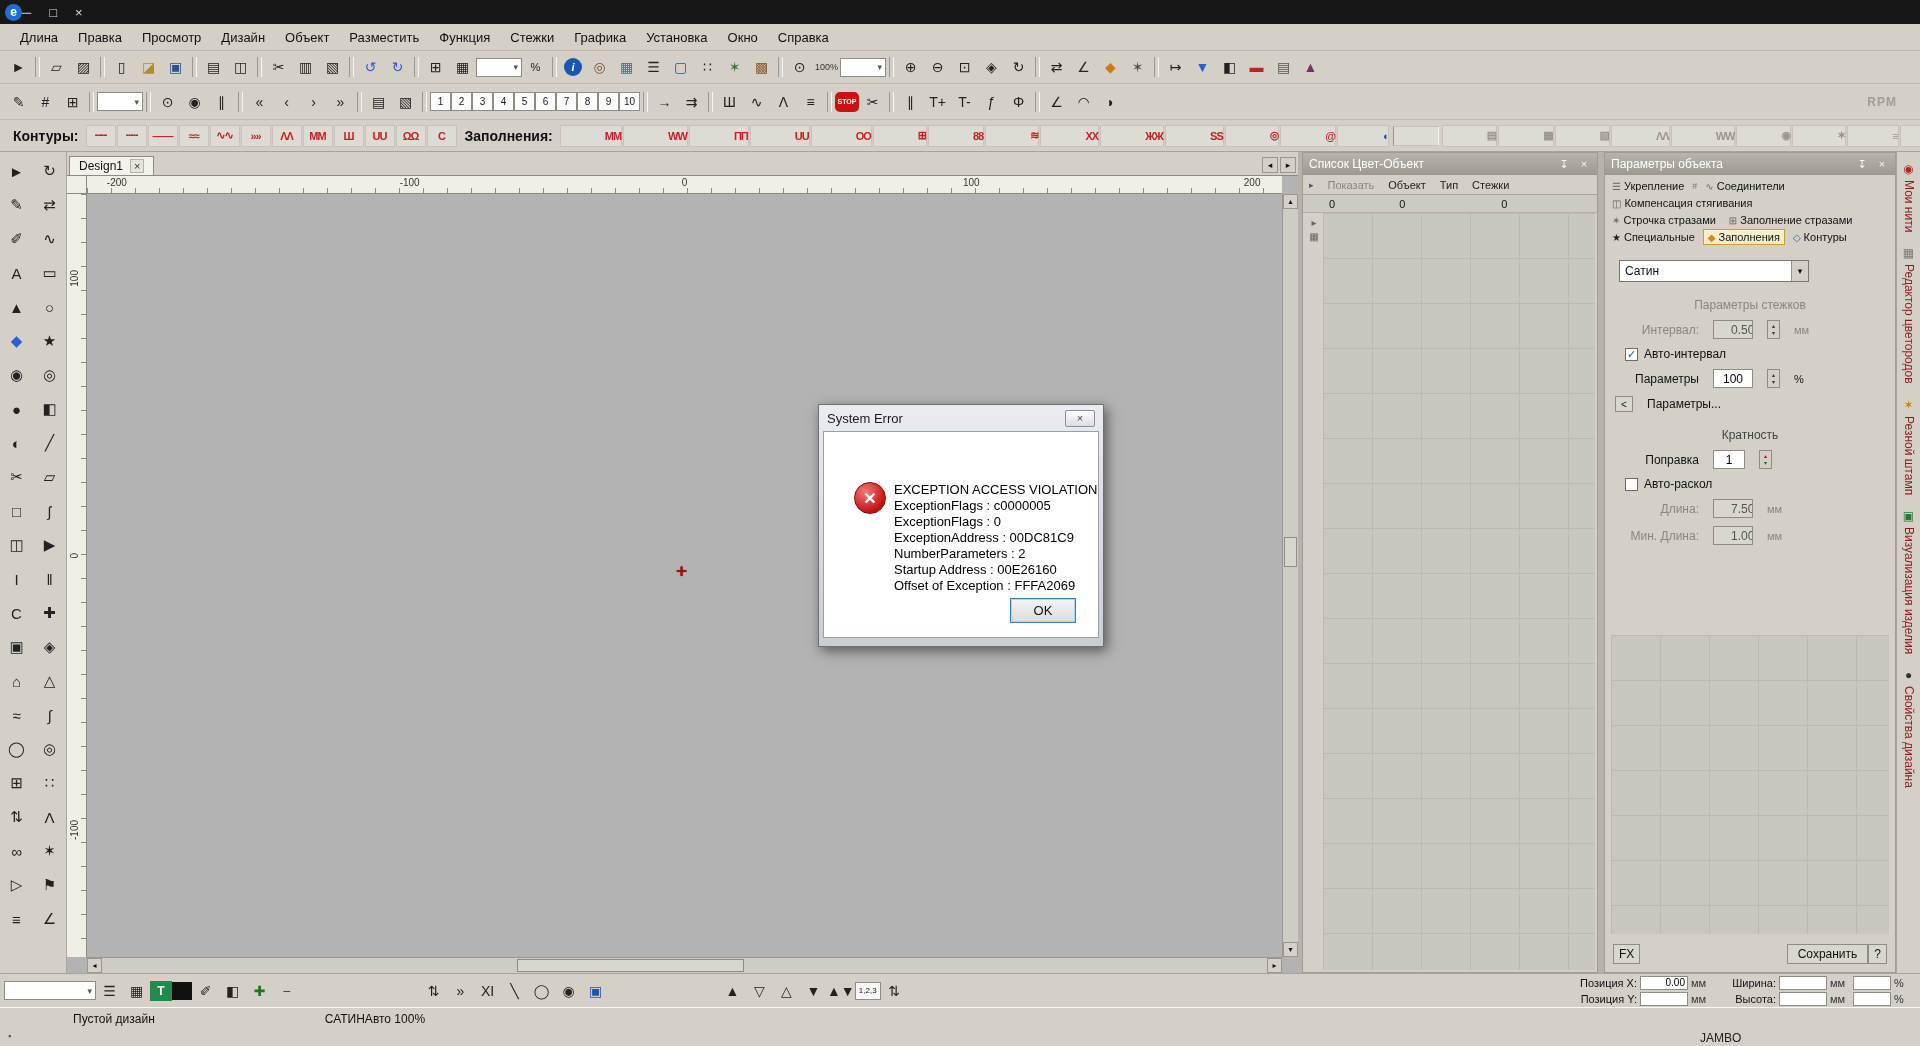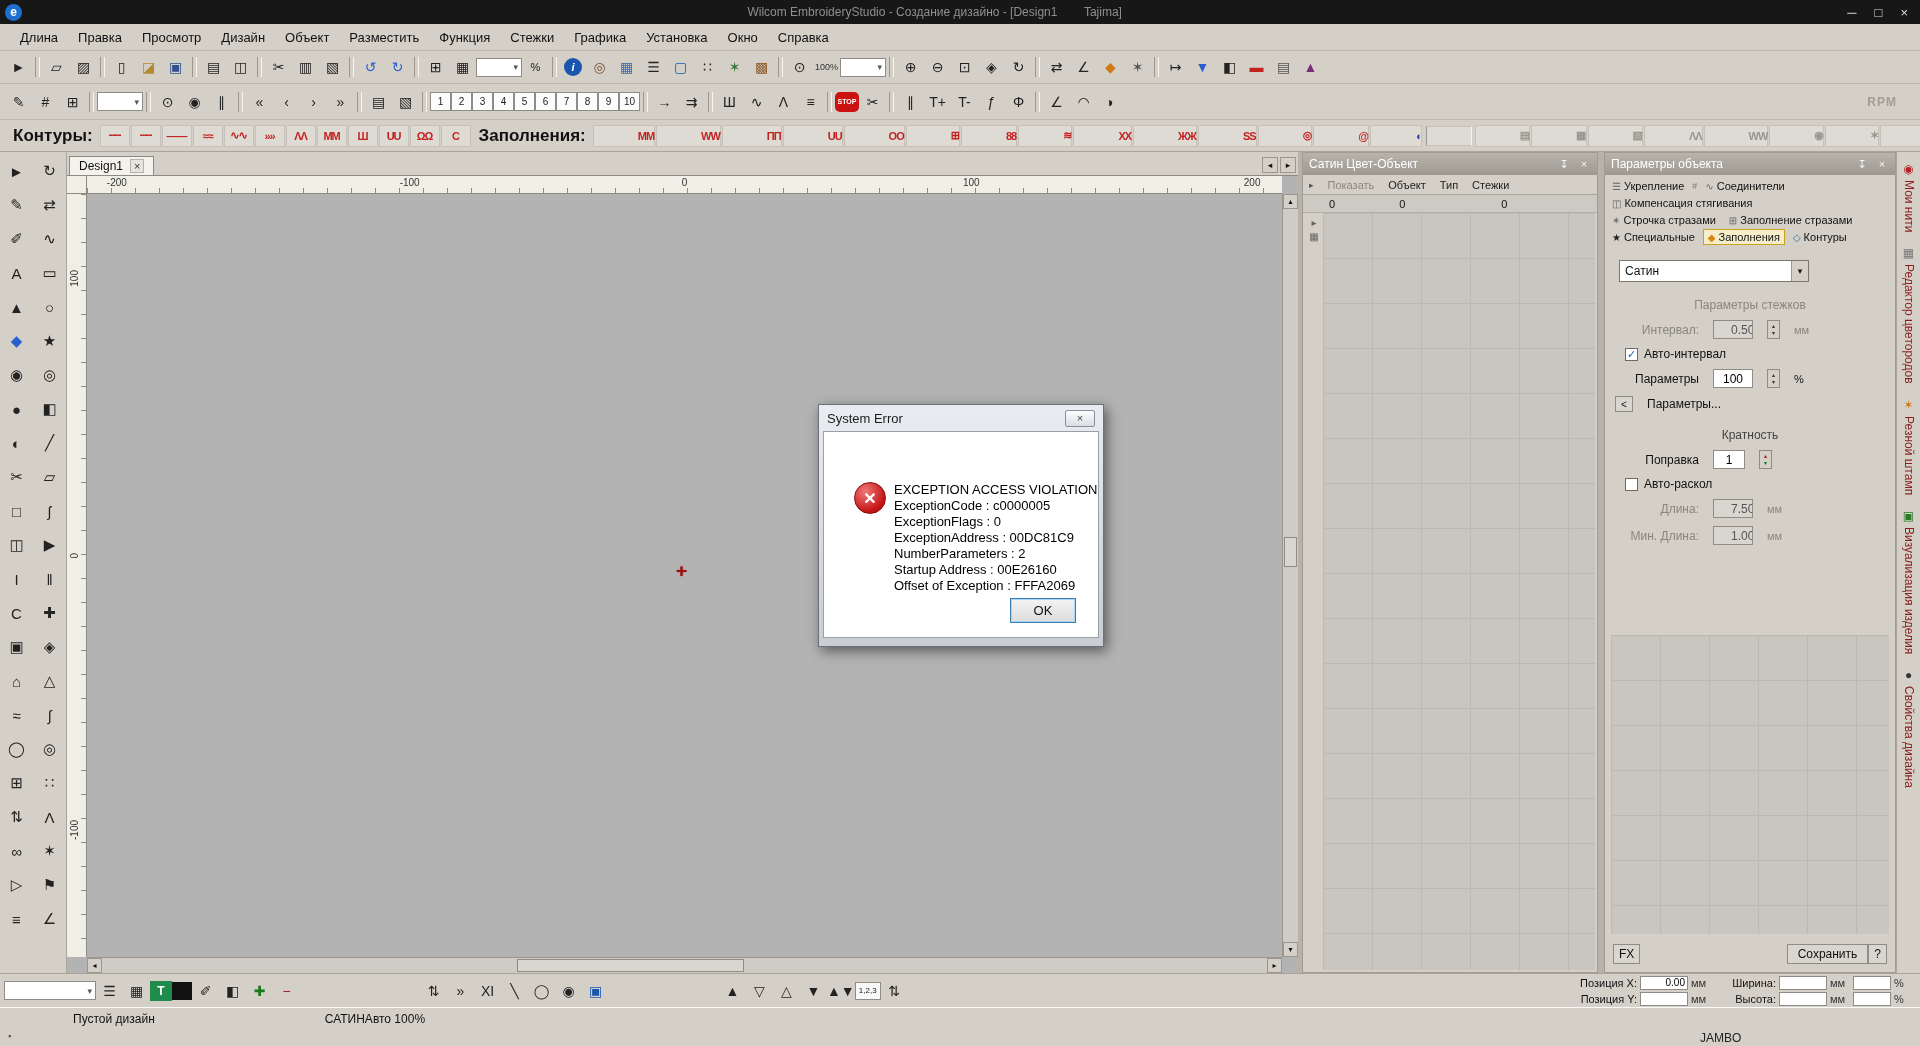--- a/index.html
+++ b/index.html
@@ -50,21 +50,21 @@
   [data-name="percent-label"] { font-size:11px; }
   [data-name="garment-icon"] { background:#1f8b4d; color:#fff; font-weight:bold;
          min-width:22px; height:20px; font-size:12px; }
   [data-name="current-color-icon"] { background:#111; min-width:20px; height:18px; }
   [data-name="sequence-123-icon"] { font-size:8px; border:1px solid #8f8c84; background:#f8f8f8;
          min-width:26px; height:18px; }
 
   
   #tb3 { top:120px; height:32px; display:flex; align-items:center; position:absolute;
          left:0; right:0; background:#d4d0c8; border-bottom:1px solid #a8a49c; padding-left:6px; }
-  .tb3-label { font-weight:bold; font-size:17px; margin:0 7px; white-space:nowrap; }
+  .tb3-label { font-weight:bold; font-size:14px; margin:0 7px; white-space:nowrap; }
   .iconrow { display:flex; align-items:center; }
   .stitch-icon { min-width:30px; height:22px; display:flex; align-items:center; justify-content:center;
          font-size:11px; font-weight:bold; letter-spacing:-1px; color:#c32222;
          background:#dedbd4; border:1px solid #c6c2ba; margin-right:1px; }
   .fill-icon { min-width:28px;padding-left:44px; }
   .tb3-3d { font-weight:bold; font-size:13px; margin-left:8px; }
 
   
   #main { position:absolute; top:152px; left:0; right:0; height:821px; background:#b7b3ab;
           display:flex; }
@@ -246,21 +246,20 @@
             box-shadow:inset 0 0 0 1px #a9d4f5; font-size:13px; display:flex;
             align-items:center; justify-content:center; }
 </style>
 </head>
 <body>
 
 <div id="app" data-name="application-window">
 
   <div id="titlebar" data-name="titlebar">
     <div class="app-logo" data-name="app-logo-icon">e</div>
-    <div class="title-text" data-name="window-title">Wilcom EmbroideryStudio - Создание дизайно - [Design1        Tajima]</div>
     <div class="win-buttons" data-name="window-controls">
       <span class="winbtn" data-name="minimize-button">─</span>
       <span class="winbtn" data-name="maximize-button">□</span>
       <span class="winbtn" data-name="close-button">×</span>
     </div>
   </div>
 
   <div id="menubar" data-name="menubar">
 
   <span class="menu-item" data-name="menu-item">Длина</span>
@@ -524,21 +523,21 @@
       </div>
       <div class="hscroll" data-name="horizontal-scrollbar">
         <span class="sarr left" data-name="scroll-left-icon">◂</span>
         <div class="hthumb" data-name="horizontal-scroll-thumb"></div>
         <span class="sarr right" data-name="scroll-right-icon">▸</span>
       </div>
     </div>
 
     <div id="panel-colorobj" class="panel" data-name="color-object-list-panel">
       <div class="panel-header" data-name="panel-header">
-        <span class="ph-title" data-name="panel-title">Сатин Цвет-Объект</span>
+        <span class="ph-title" data-name="panel-title">Список Цвет-Объект</span>
         <span class="ph-btn" data-name="pin-icon">↧</span>
         <span class="ph-btn" data-name="close-icon">×</span>
       </div>
       <div class="co-toolbar" data-name="color-object-toolbar">
         <span class="co-ic" data-name="expander-icon">▸</span>
         <span class="co-show" data-name="show-button">Показать</span>
         <span class="co-cols" data-name="column-headers" style="display:flex;gap:14px;">
 
         <span class="co-col" data-name="column-header">Объект</span>
             <span class="co-col" data-name="column-header">Тип</span>
@@ -720,21 +719,21 @@
   <div id="dialog" data-name="system-error-dialog">
     <div class="dlg-title" data-name="dialog-titlebar">
       <span class="dlg-title-text" data-name="dialog-title">System Error</span>
       <span class="dlg-close" data-name="dialog-close-icon">×</span>
     </div>
     <div class="dlg-body" data-name="dialog-body">
       <div class="err-icon" data-name="error-icon">✕</div>
       <div class="dlg-lines" data-name="error-message">
 
       <div data-name="error-message-line">EXCEPTION ACCESS VIOLATION</div>
-          <div data-name="error-message-line">ExceptionCode : c0000005</div>
+          <div data-name="error-message-line">ExceptionFlags : c0000005</div>
           <div data-name="error-message-line">ExceptionFlags : 0</div>
           <div data-name="error-message-line">ExceptionAddress : 00DC81C9</div>
           <div data-name="error-message-line">NumberParameters : 2</div>
           <div data-name="error-message-line">Startup Address : 00E26160</div>
           <div data-name="error-message-line">Offset of Exception : FFFA2069</div>
         </div>
       <div class="ok-btn" data-name="ok-button">OK</div>
     </div>
   </div>
 

